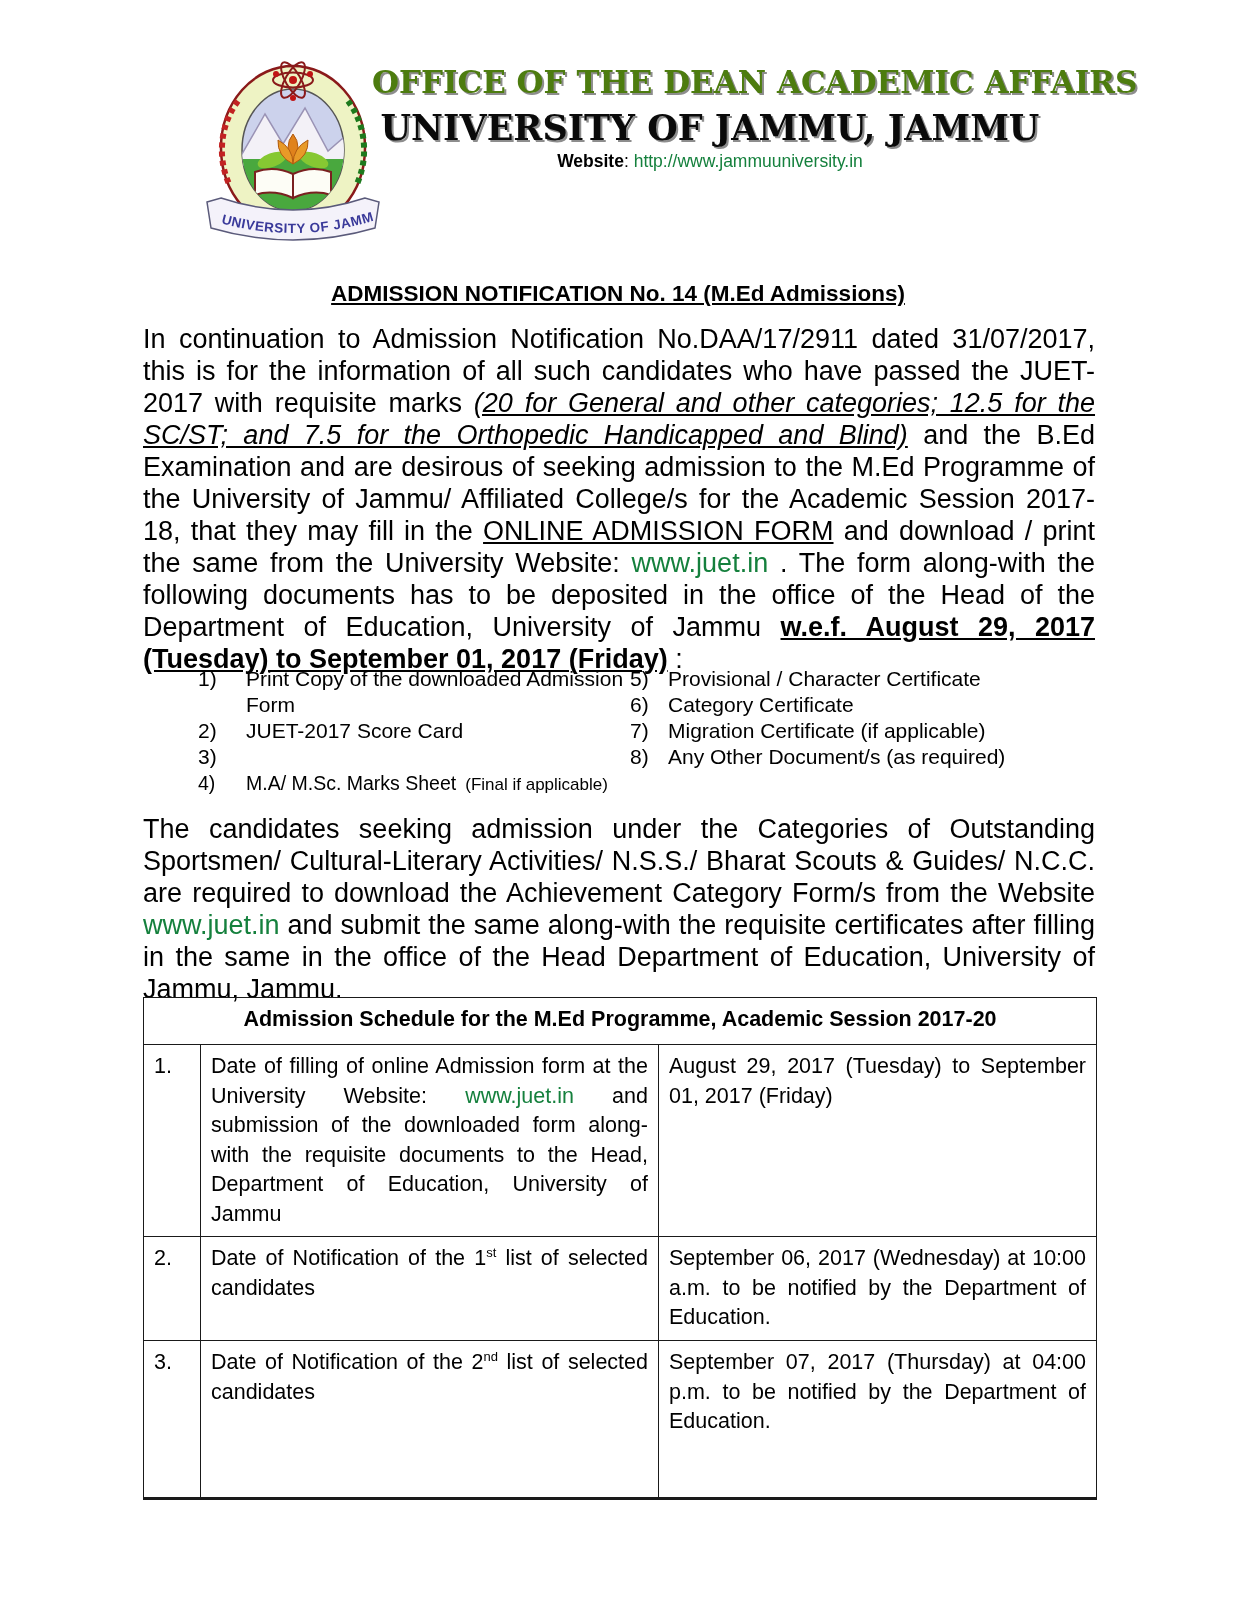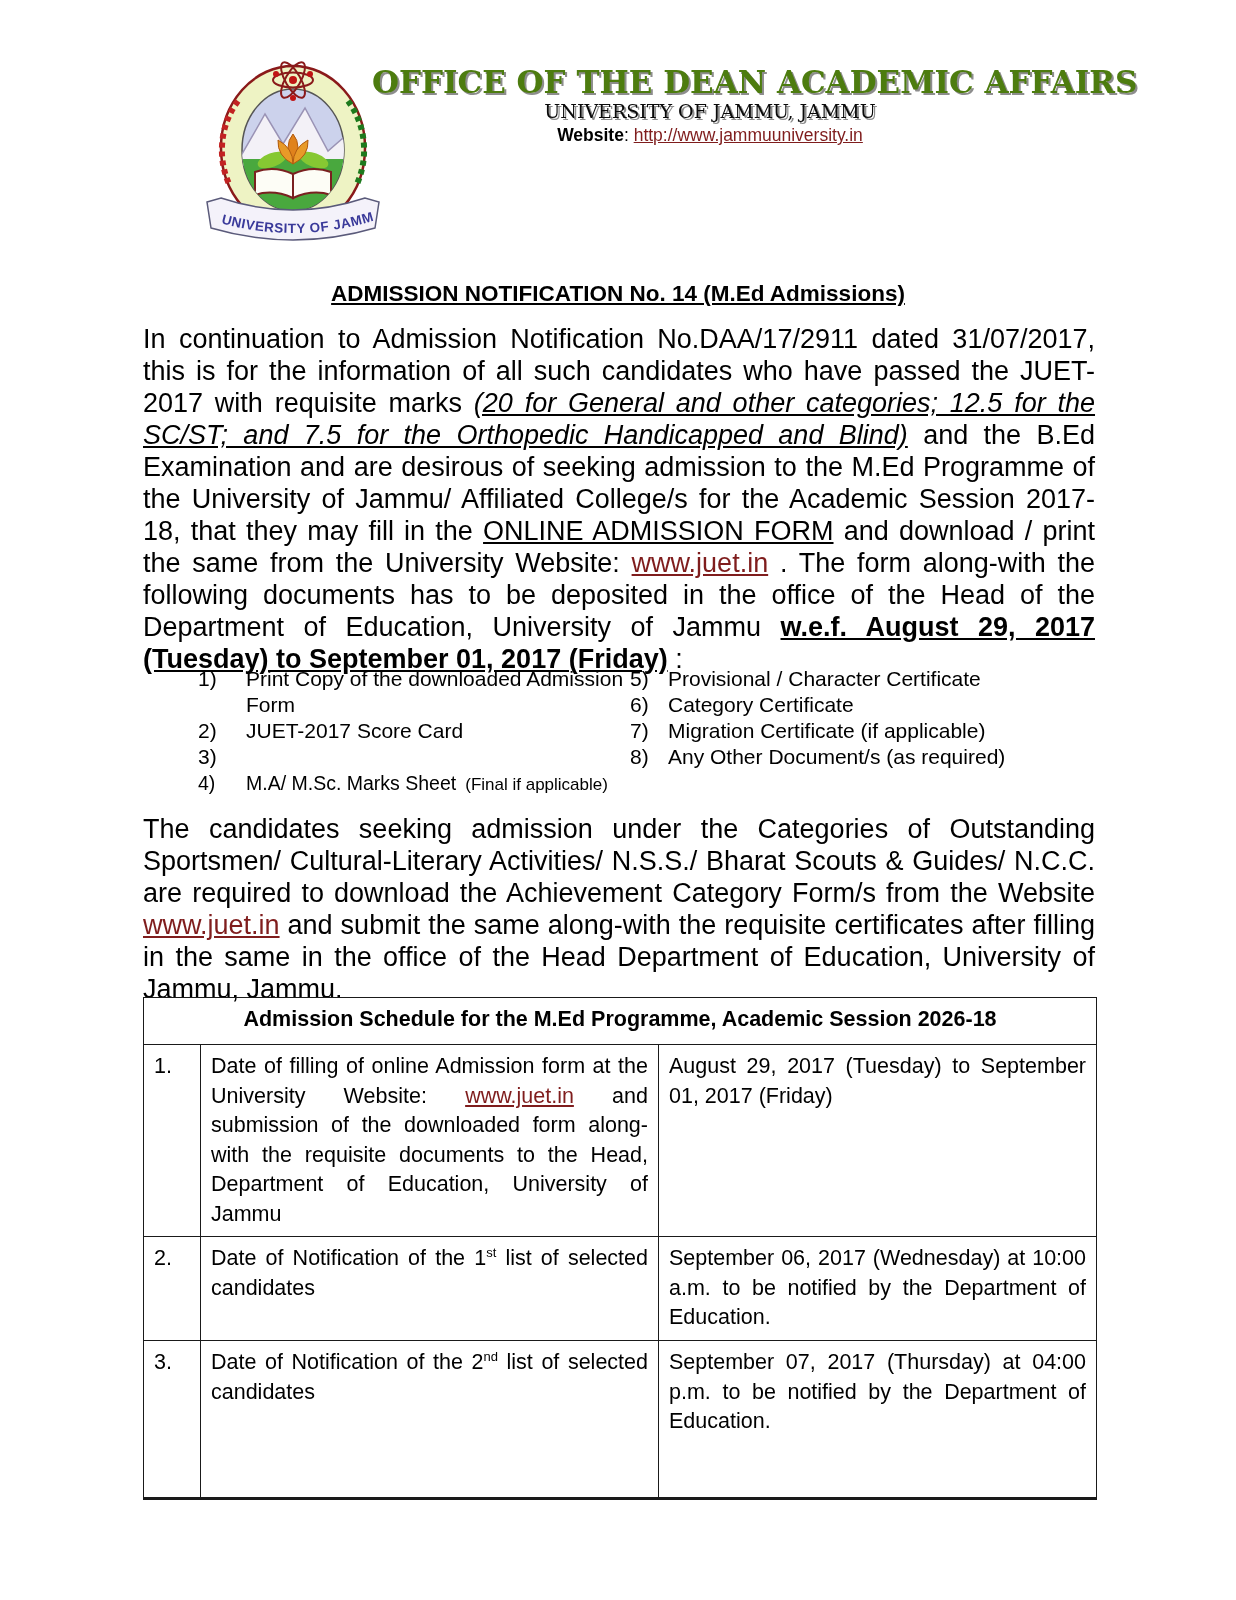--- a/index.html
+++ b/index.html
@@ -16,29 +16,29 @@
   .logo-wrap { position: absolute; left: 193px; top: 56px; width: 200px; height: 196px; }
   .lh-text { position: absolute; left: 372px; top: 64px; width: 676px; text-align: center; }
   .office-line {
     font-family: "DejaVu Serif", serif;
     font-weight: 700; font-size: 31px; letter-spacing: 0px;
     color: #4d7c0f; text-shadow: 2px 2px 0 #8d8d8d;
     white-space: nowrap;
   }
   .university-line {
     font-family: "DejaVu Serif", serif;
-    font-weight: 400; font-size: 19px; 
+    font-weight: 700; font-size: 35px; margin-top: 7px;
     color: #0a0a0a; text-shadow: 2px 2px 0 #8d8d8d;
     white-space: nowrap;
   }
   .phone-line { font-size: 17.5px; margin-top: 8px; }
   .website-line { font-size: 17.5px; margin-top: 3px; }
   .b { font-weight: bold; }
   a.link, .link {
-    color: #7f1d1d; text-decoration: underline; cursor: pointer;
+    color: #15803d; cursor: pointer;
   }
 
   
   .doc-title {
     position: absolute; top: 281px; left: 0; width: 100%;
     text-align: center; font-size: 22.5px; font-weight: bold;
     text-decoration: underline;
   }
 
   
@@ -195,21 +195,21 @@
   <div class="para para2"><span>The candidates seeking admission under the Categories of Outstanding Sportsmen/ Cultural-Literary Activities/ N.S.S./ Bharat Scouts &amp; Guides/ N.C.C. are required to download the Achievement Category Form/s from the Website </span><a class="link">www.juet.in</a><span>  and submit the same along-with the requisite certificates after filling in the same in the office of the Head Department of Education, University of Jammu, Jammu.</span></div>
 
   <table class="schedule">
     <colgroup>
         <col class="c-num">
         <col class="c-desc">
         <col class="c-date">
       </colgroup>
     <thead>
       <tr>
-        <th class="tbl-header" colspan="3">Admission Schedule for the M.Ed Programme, Academic Session 2026-18</th>
+        <th class="tbl-header" colspan="3">Admission Schedule for the M.Ed Programme, Academic Session 2017-20</th>
       </tr>
     </thead>
     <tbody>
       <tr class="row-1">
         <td class="cell-num">1.</td>
         <td class="cell-desc"><span>Date of filling of online Admission form at the University Website: </span><a class="link">www.juet.in</a><span> and submission of the downloaded form along-with the requisite documents to the Head, Department of Education, University of Jammu</span></td>
         <td class="cell-date">August 29, 2017 (Tuesday) to September 01, 2017 (Friday)</td>
       </tr>
       <tr class="row-2">
         <td class="cell-num">2.</td>

